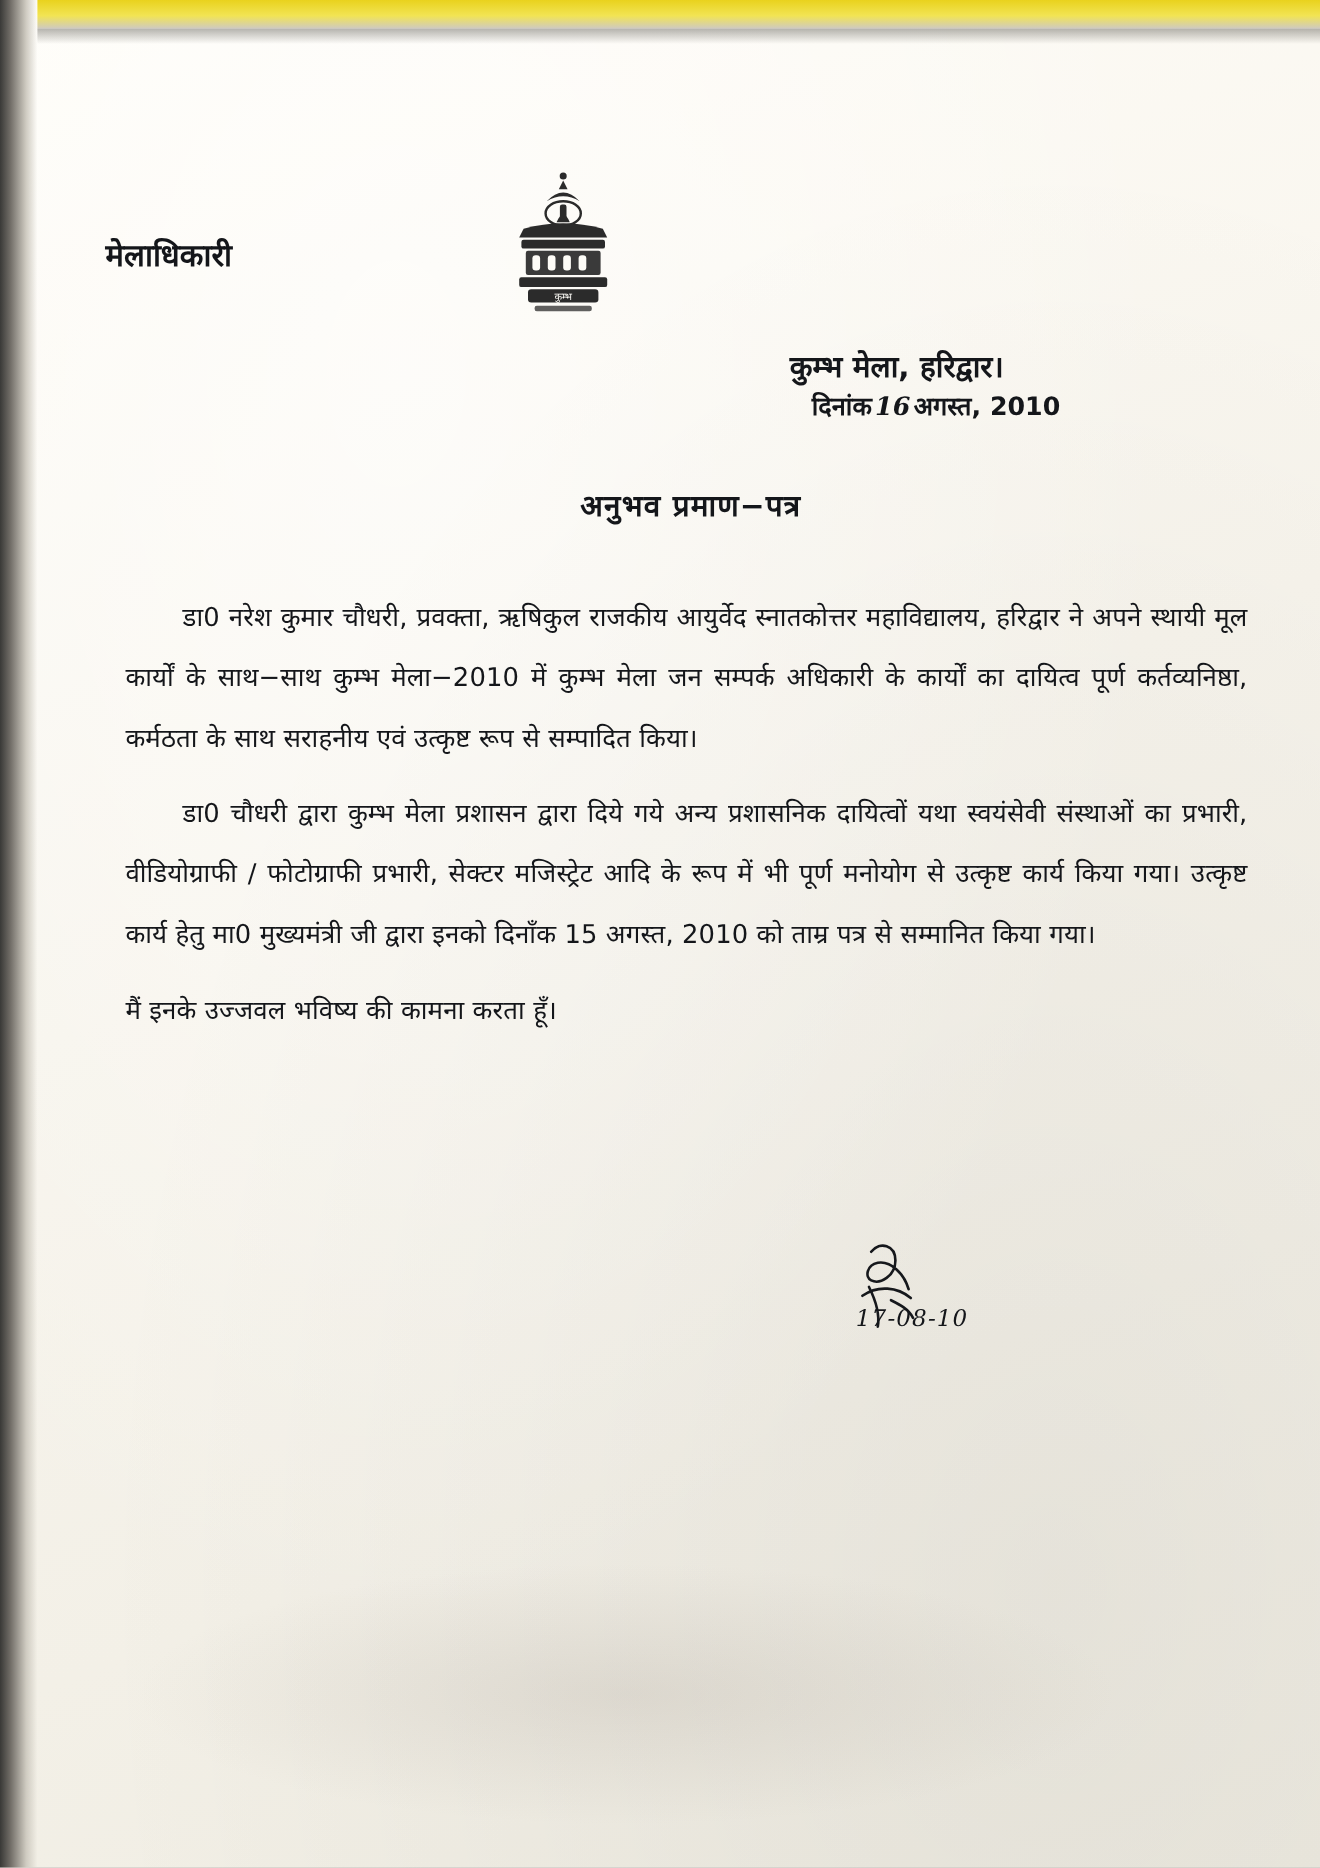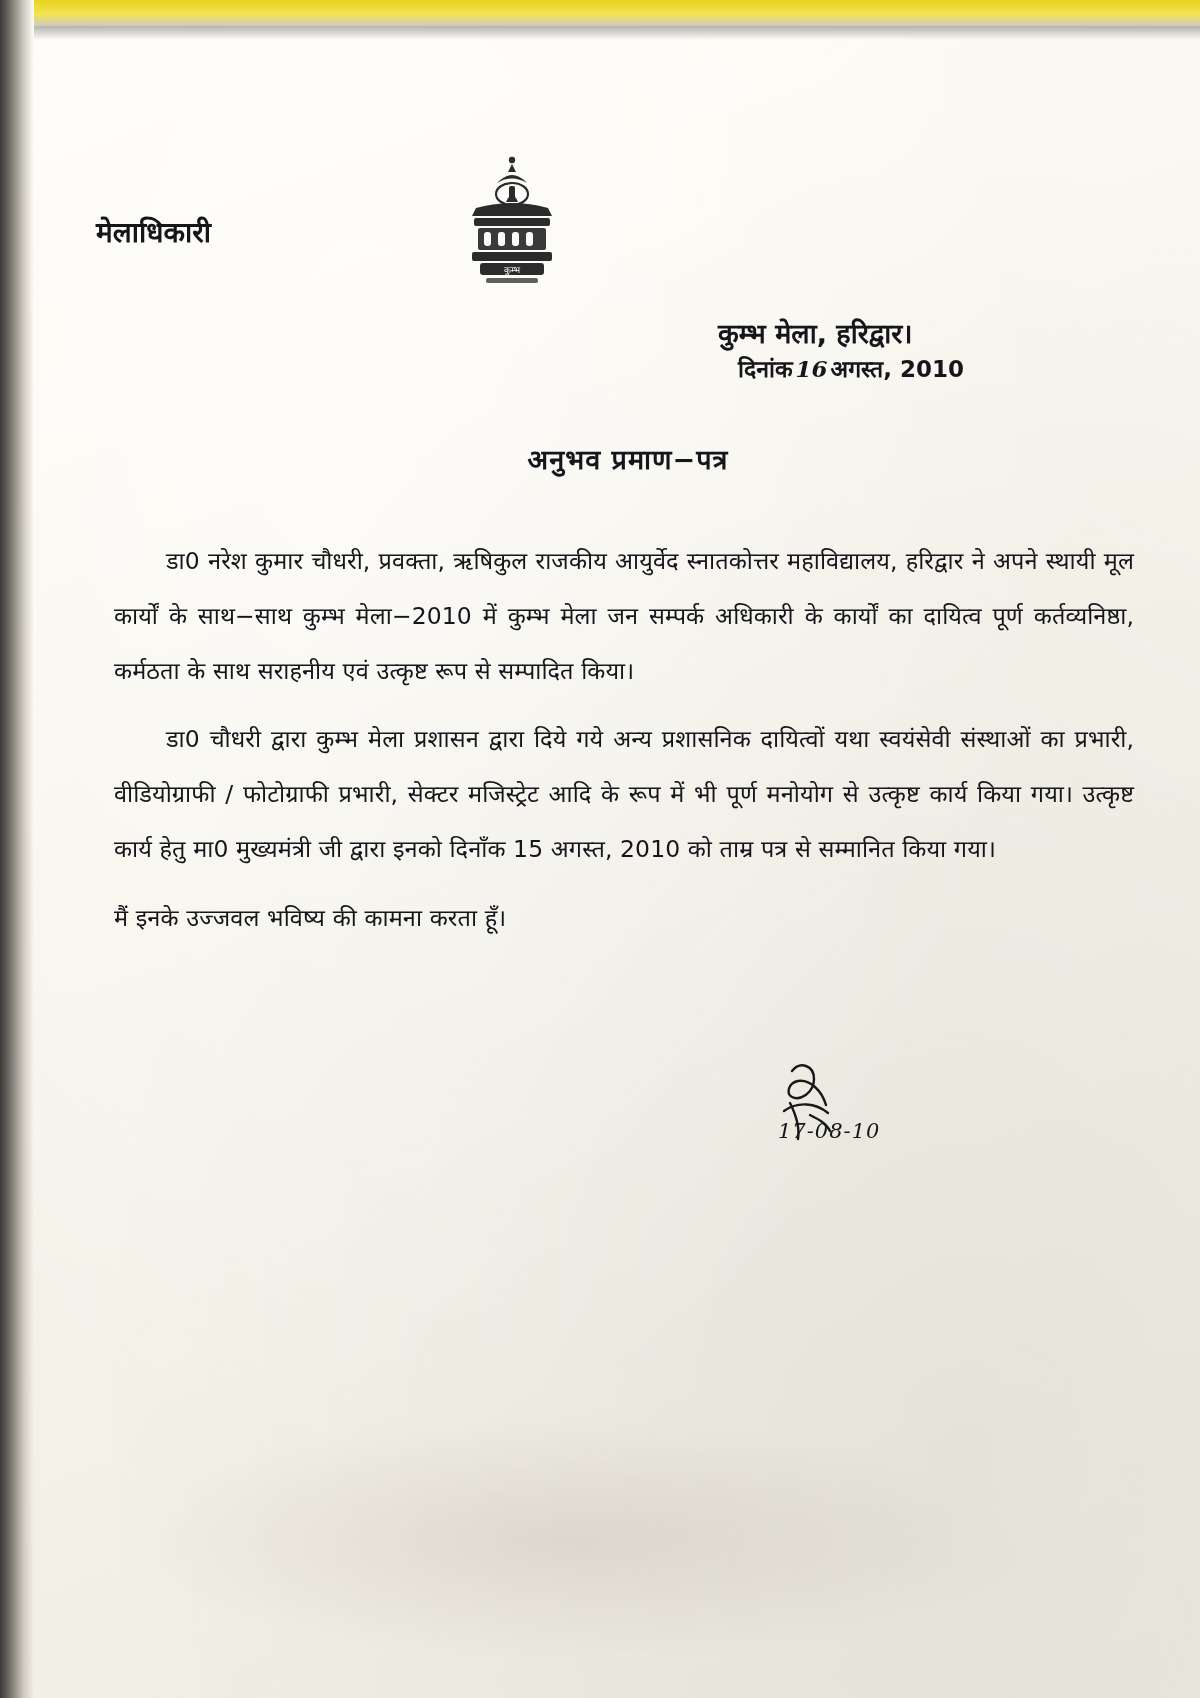--- a/index.html
+++ b/index.html
@@ -166,21 +166,21 @@
     margin: 0 0 14px 0;
     letter-spacing: 0.1px;
   }
   .para.indent { text-indent: 52px; }
   .para.last { text-align: left; margin-top: 6px; }
 
   
   .sign-block {
     position: absolute;
     left: 770px;
-    top: 1057px;
+    top: 1124px;
     width: 260px;
     text-align: center;
   }
   .sign-mark {
     height: 95px;
     position: relative;
   }
   .sign-date {
     position: absolute;
     left: 8px;

